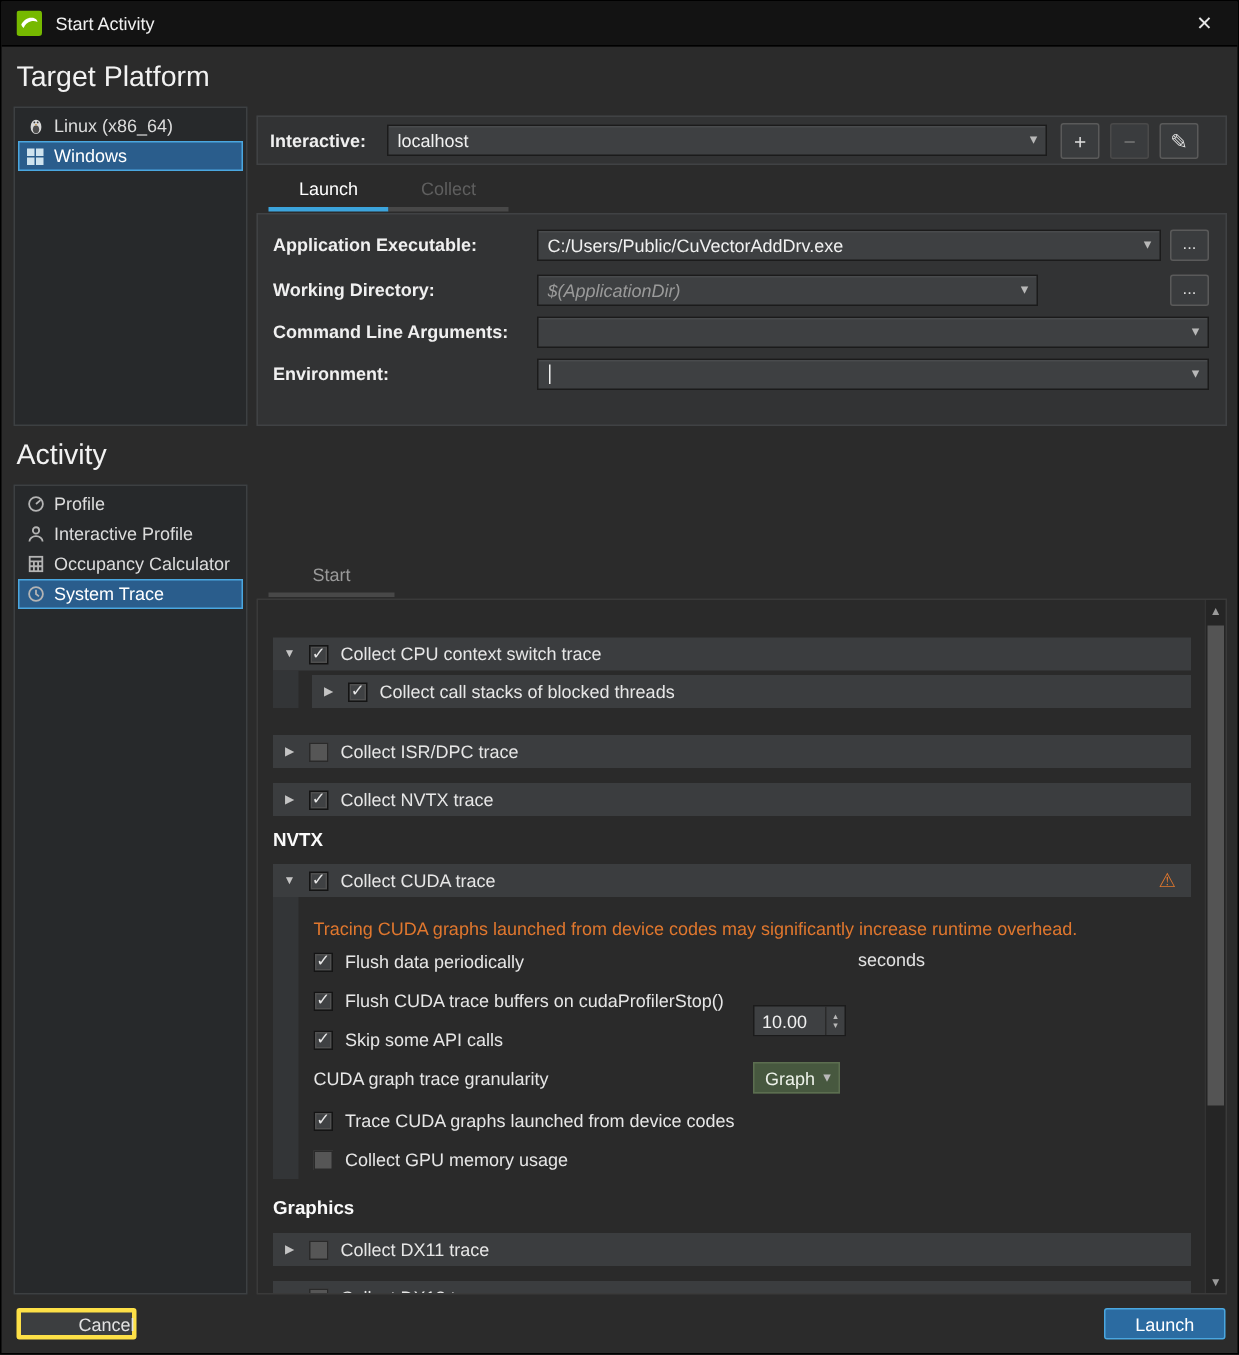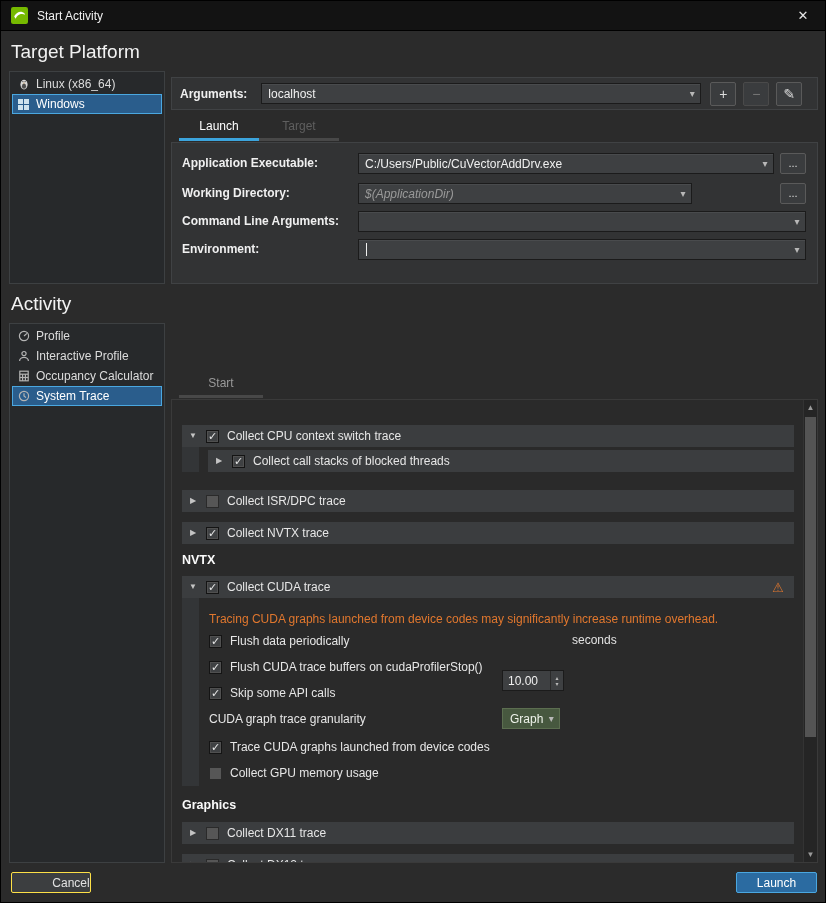--- a/index.html
+++ b/index.html
@@ -83,21 +83,21 @@
 
   
   .vscroll { position:absolute; top:0; right:0; bottom:0; width:14px; background:#252525; border-left:1px solid #333333; }
   .vscroll .arrow { position:absolute; left:0; width:13px; height:15px; color:#9a9a9a; font-size:8px; display:flex; align-items:center; justify-content:center; }
   .vscroll .arrow.up { top:0; }
   .vscroll .arrow.down { bottom:0; }
   .vscroll .thumb { position:absolute; left:1px; width:11px; top:17px; height:320px; background:#545454; }
 
   
   .btn { position:absolute; height:21px; border-radius:2px; display:flex; align-items:center; justify-content:center; font-size:12px; font-family:inherit; }
-  .btn-cancel { left:10px; top:871px; width:80px; background:#3c3e40; border:1px solid #fde047; color:#e2e2e2;padding-left:40px; }
+  .btn-cancel { left:10px; top:871px; width:80px; background:#3c3e40; border:3px solid #fde047; color:#e2e2e2;padding-left:40px; }
   .btn-launch { left:735px; top:871px; width:81px; background:#2b6ba1; border:1px solid #4aa7e0; color:#ffffff; }
 
   svg.licon { stroke:#b4b4b4; fill:none; stroke-width:1.2; }
 </style>
 </head>
 <body>
 
 <div class="dialog">
 
   <div class="titlebar">
@@ -135,39 +135,39 @@
             <i></i>
             <i></i>
             <i></i>
           </span>
         </span>
       <span class="li-label">Windows</span>
     </div>
   </div>
 
   <div class="connection-panel">
-    <span class="field-label">Arguments:</span>
+    <span class="field-label">Interactive:</span>
     <div class="combo connection-combo">
       <span class="combo-value">localhost</span>
       <span class="combo-arrow">▾</span>
     </div>
     <button class="icon-btn first">
         <span>+</span>
       </button>
     <button class="icon-btn disabled">
         <span>−</span>
       </button>
     <button class="icon-btn">
         <span>✎</span>
       </button>
   </div>
 
   <div class="tabs tp-tabs">
     <div class="tab selected">Launch</div>
-    <div class="tab disabled">Target</div>
+    <div class="tab disabled">Collect</div>
   </div>
 
   <div class="group-panel launch-panel">
     <div class="form-row" style="top:10px">
       <span class="field-label">Application Executable:</span>
       <div class="combo" style="left:186px; width:416px;gap:31px;">
         <span class="combo-value">C:/Users/Public/CuVectorAddDrv.exe</span>
         <span class="combo-arrow">▾</span>
       </div>
       <button class="browse-btn">...</button>

